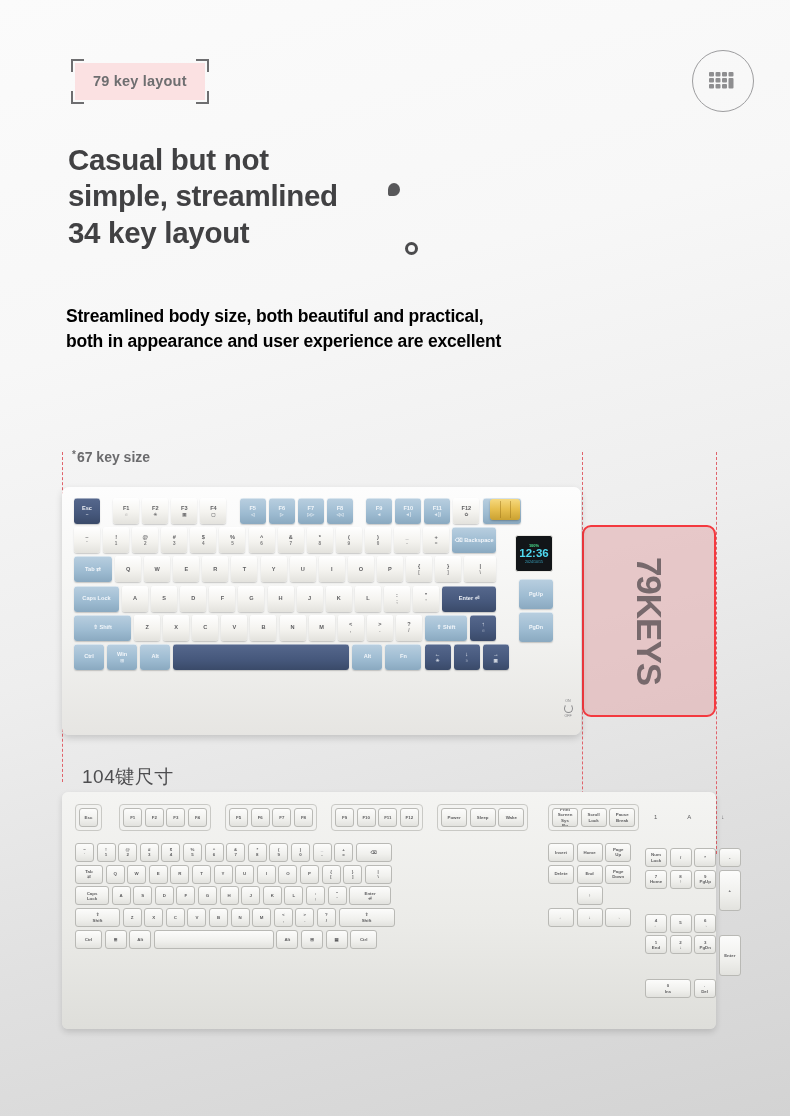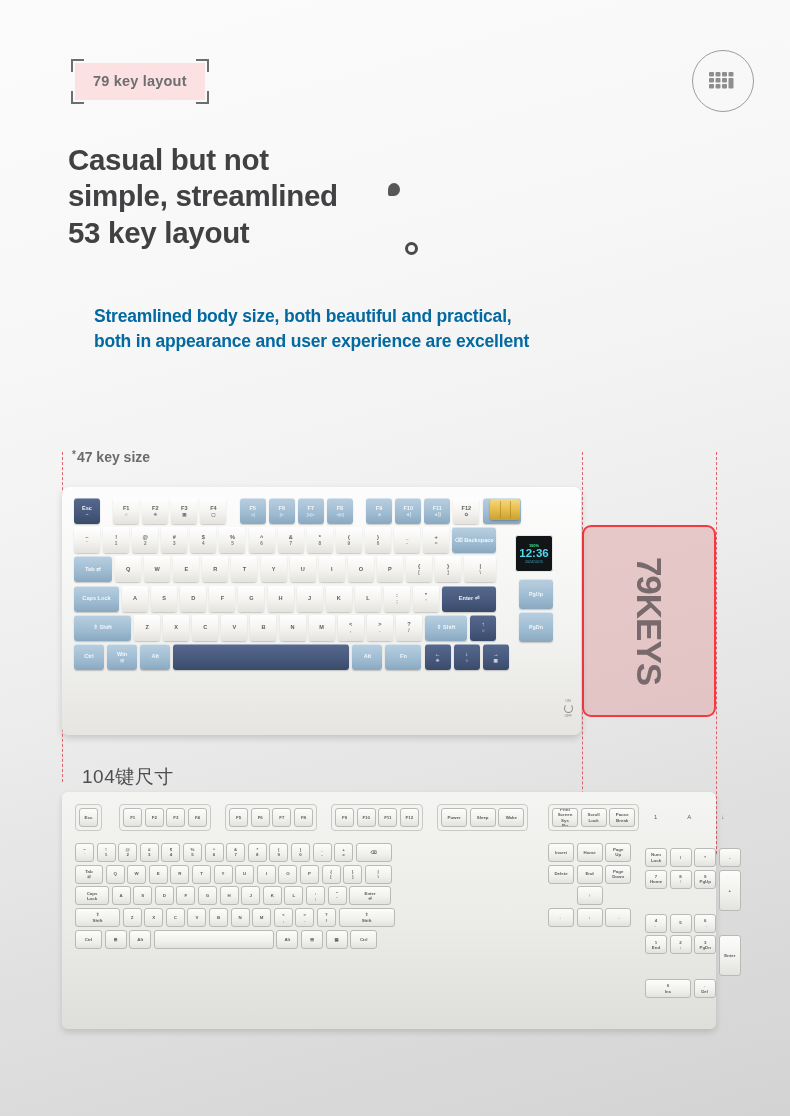--- a/index.html
+++ b/index.html
@@ -31,21 +31,21 @@
 
   
   .headline {
     position: absolute; left: 68px; top: 142px;
     font-size: 29.5px; font-weight: bold; line-height: 1.23;
     color: #414143; letter-spacing: -0.3px; white-space: pre-line;
   }
   .subhead {
     position: absolute; left: 66px; top: 304px;
     font-size: 17.5px; font-weight: bold; line-height: 1.42;
-    color: #0369a1; white-space: pre-line; letter-spacing: -0.2px; margin-left: 28px;
+    color: #000000; white-space: pre-line; letter-spacing: -0.2px;
   }
   .dot-a { position: absolute; left: 388px; top: 183px; width: 12px; height: 13px;
            background: #58585a; border-radius: 50% 50% 50% 20%; }
   .dot-b { position: absolute; left: 405px; top: 242px; width: 13px; height: 13px;
            border: 3px solid #4b4b4d; border-radius: 50%; }
 
   
   .kb-circle {
     position: absolute; right: 36px; top: 50px;
     width: 62px; height: 62px; border-radius: 50%;
@@ -158,21 +158,21 @@
     <span class="bk tl"></span>
     <span class="bk tr"></span>
     <span class="bk bl"></span>
     <span class="bk br"></span>
     <span>79 key layout</span>
   </div>
 </div>
 
 <div class="headline">Casual but not
 simple, streamlined
-53 key layout</div>
+34 key layout</div>
 <div class="dot-a"></div>
 <div class="dot-b"></div>
 <div class="subhead">Streamlined body size, both beautiful and practical,
 both in appearance and user experience are excellent</div>
 
 <div class="kb-circle">
   <svg width="30" height="20" viewBox="0 0 30 20" aria-hidden="true">
     <g fill="#8e8e90">
       <rect x="1" y="1" width="5" height="4.4" rx="1"></rect>
         <rect x="7.5" y="1" width="5" height="4.4" rx="1"></rect>
@@ -187,21 +187,21 @@
       <rect x="14" y="13" width="5" height="4.4" rx="1"></rect>
     </g>
   </svg>
 </div>
 
 <div class="vline vl1"></div>
 <div class="vline vl2"></div>
 <div class="vline vl3"></div>
 
 <div class="lbl79">
-  <span class="ast">*</span><span>47 key size</span>
+  <span class="ast">*</span><span>67 key size</span>
 </div>
 <div class="lbl104">104键尺寸</div>
 
 <div class="keys-box">
   <span>79KEYS</span>
 </div>
 
 <div class="kb79">
   <div class="rows" id="kb79rows">
       <div class="r">

